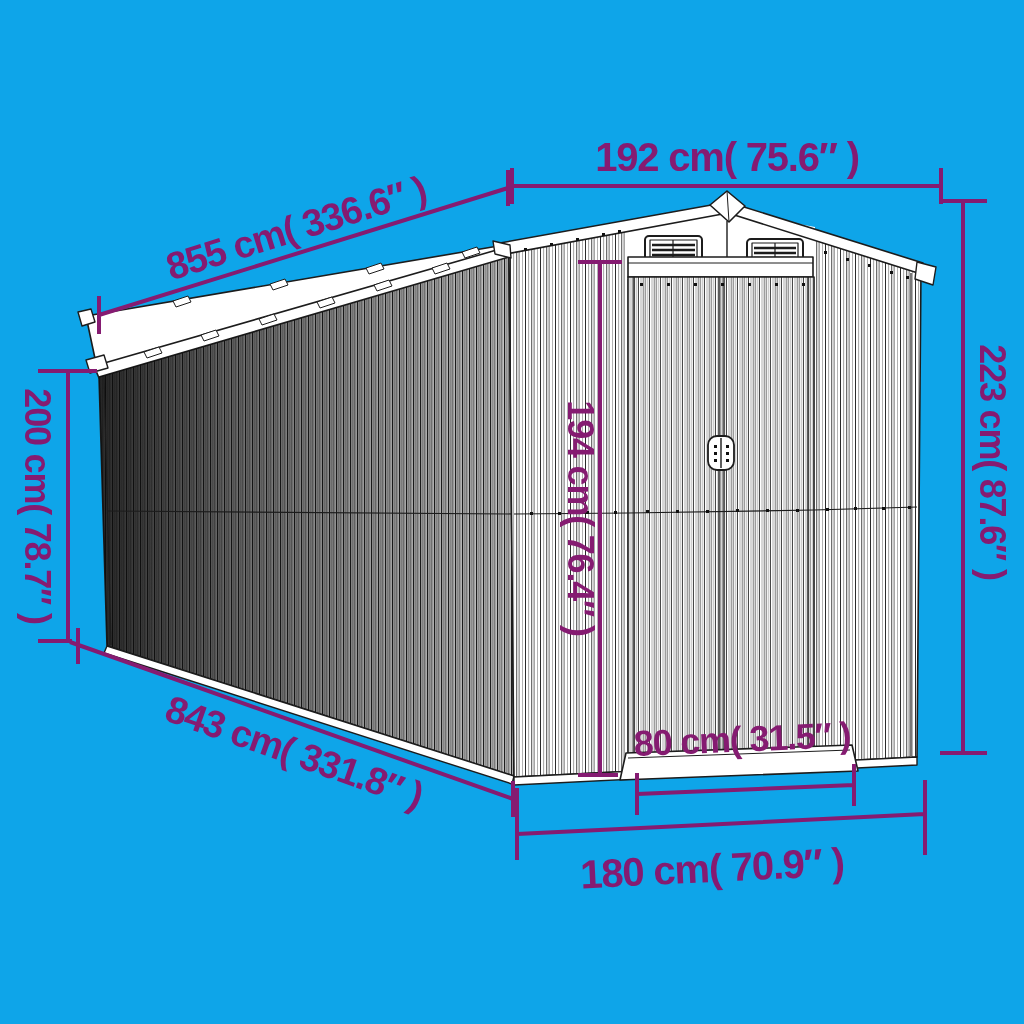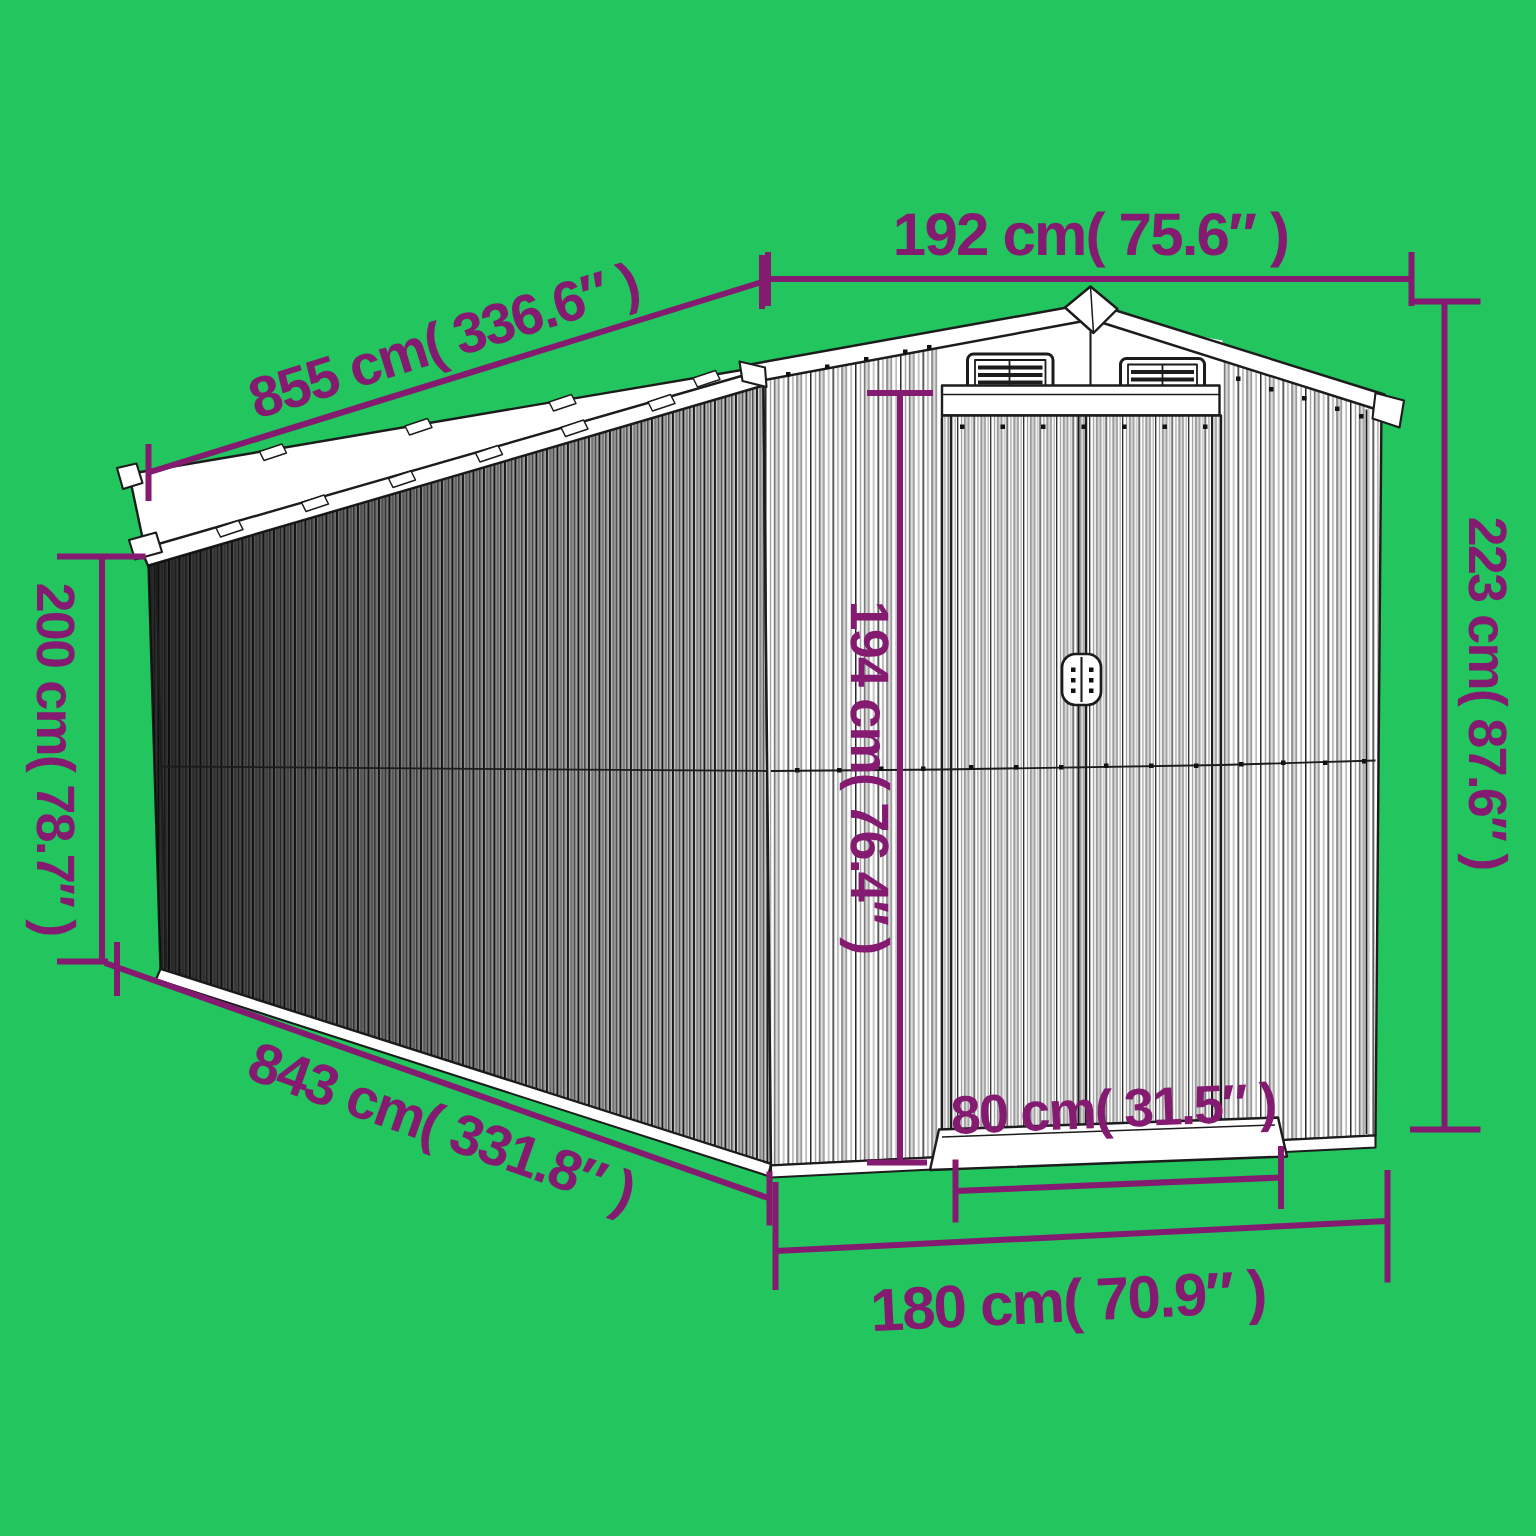--- a/index.html
+++ b/index.html
@@ -1,16 +1,16 @@
 <!DOCTYPE html>
 <html><head>
 <meta charset="utf-8">
 <style>
   html,body{margin:0;padding:0;background:#ffffff;}
-  #canvas{position:relative;width:1024px;height:1024px;background:#22c55e;overflow:hidden;
+  #canvas{position:relative;width:1024px;height:1024px;background:#0ea5e9;overflow:hidden;
           font-family:"Liberation Sans",sans-serif;}
   svg{display:block}
   .dim-text{fill:#851B71;font-family:"Liberation Sans",sans-serif;font-weight:bold;
             letter-spacing:-1.2px;}
   .fs40{font-size:40px}.fs38{font-size:38px}.fs36{font-size:36px}
   .dimline{stroke:#851B71;stroke-width:4;fill:none;stroke-linecap:butt}
   .ln{stroke:#1c1c1c;fill:none}
   .white{fill:#ffffff;stroke:#1c1c1c}
   .dots{fill:#111;stroke:none}
 </style>

